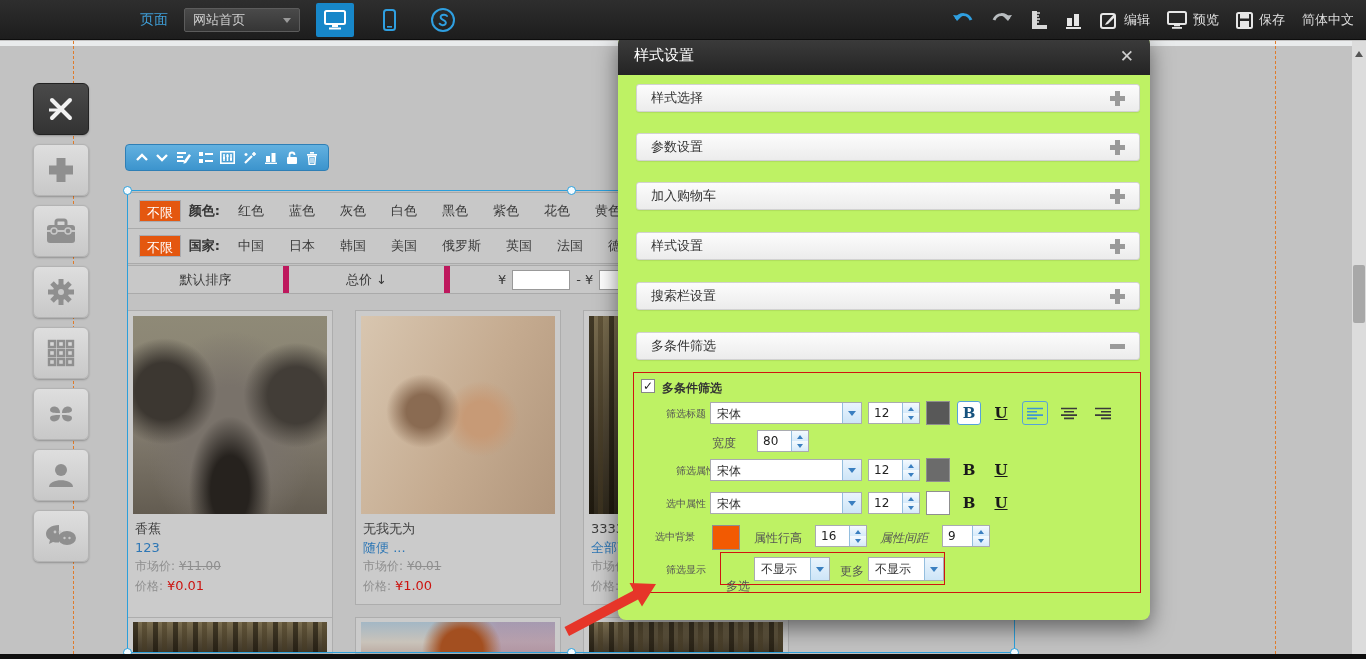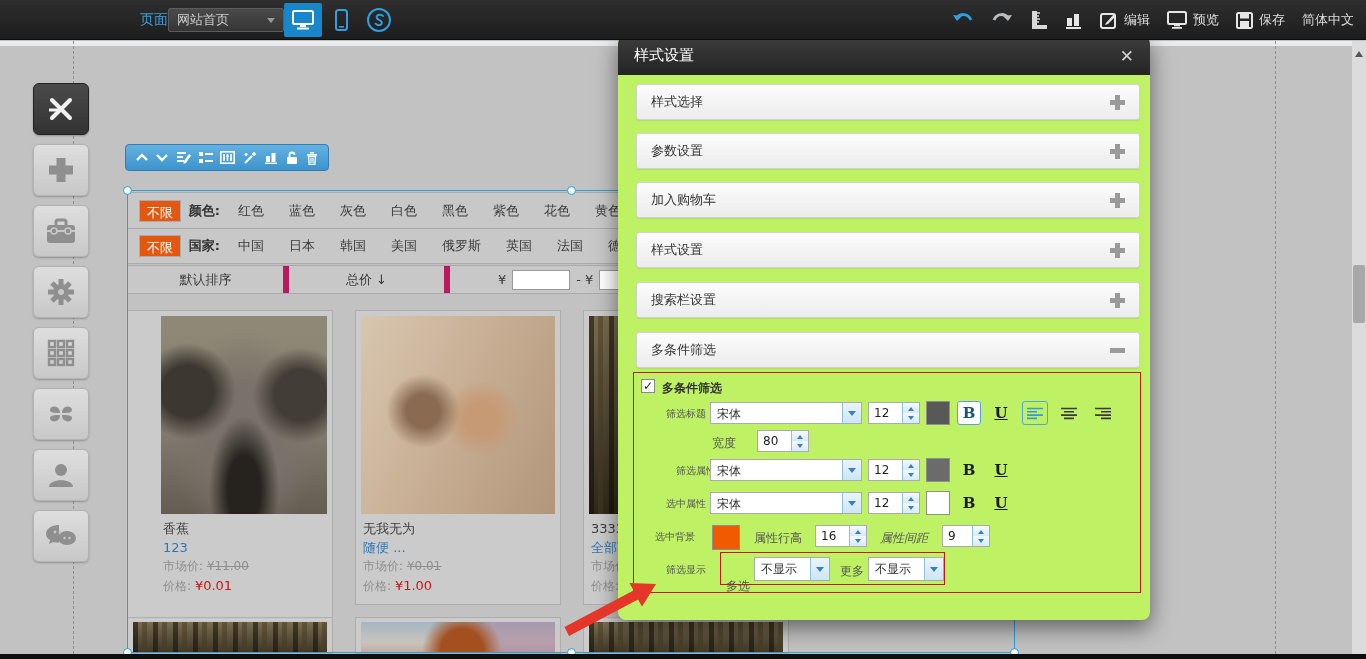--- a/index.html
+++ b/index.html
@@ -4,21 +4,21 @@
 <style>
   * { margin:0; padding:0; box-sizing:border-box; }
   html,body { width:1366px; height:659px; overflow:hidden; background:#c2c2c2;
     font-family:"DejaVu Sans","Liberation Sans",sans-serif; }
   #app { position:relative; width:1366px; height:659px; overflow:hidden; background:#c2c2c2; }
   .abs { position:absolute; }
 
   
   .topbar { left:0; top:0; width:1366px; height:40px;
     background:linear-gradient(#2e2e2e,#1d1d1d); border-bottom:1px solid #0d0d0d; z-index:20; }
-  .tb-left { position:absolute; left:140px; top:0; height:40px; display:flex; align-items:center; gap:0; }
+  .tb-left { position:absolute; left:140px; top:0; height:40px; display:flex; align-items:center; gap:16px; }
   .tb-pagelbl { color:#3f9fd8; font-size:14px; }
   .tb-select { width:116px; height:24px; background:linear-gradient(#4a4a4a,#353535);
     border:1px solid #5c5c5c; border-radius:2px; color:#cfcfcf; font-size:13px;
     display:flex; align-items:center; justify-content:space-between; padding:0 8px; }
   .tb-select .car { width:0; height:0; border:4px solid transparent; border-top:5px solid #9a9a9a; margin-top:4px; }
   .dev-btn { width:38px; height:34px; display:flex; align-items:center; justify-content:center; border-radius:2px; }
   .dev-btn.active { background:#1787c9; }
   .tb-right { position:absolute; right:12px; top:0; height:40px; display:flex; align-items:center; gap:17px; }
   .tb-item { display:flex; align-items:center; gap:6px; color:#dedede; font-size:13px; cursor:pointer; }
   svg.ic { display:block; }
@@ -85,21 +85,21 @@
     radial-gradient(circle at 88% 25%, rgba(168,130,160,.55) 0 20%, rgba(168,130,160,0) 45%),
     linear-gradient(#a3b7c5,#c9c3ba 50%,#b29a92); }
 
   
   .panel { left:618px; top:36px; width:532px; height:584px; z-index:10;
     background:#bef264; border-radius:8px; box-shadow:0 8px 22px rgba(0,0,0,.5); }
   .panel-head { height:39px; background:linear-gradient(#3d3d3d,#242424);
     border-radius:8px 8px 0 0; display:flex; align-items:center; justify-content:space-between; padding:0 16px; }
   .panel-title { color:#fff; font-size:15px; }
   .panel-x { color:#cfcfcf; font-size:17px; cursor:pointer; }
-  .acc { position:absolute; left:18px; width:504px; height:36px; border:1px solid #d2d2d2; border-radius:3px;
+  .acc { position:absolute; left:18px; width:504px; height:28px; border:1px solid #d2d2d2; border-radius:3px;
     background:linear-gradient(#fcfcfc,#ececec); display:flex; align-items:center;
     justify-content:space-between; padding:0 14px; font-size:13px; color:#333; cursor:pointer;
     box-shadow:0 1px 1px rgba(0,0,0,.08); }
   .plus { position:relative; width:15px; height:15px; }
   .plus::before { content:""; position:absolute; left:0; top:5px; width:15px; height:5px; background:#9a9a9a; }
   .plus::after { content:""; position:absolute; left:5px; top:0; width:5px; height:15px; background:#9a9a9a; }
   .minus { width:15px; height:5px; background:#9a9a9a; }
 
   .redbox { position:absolute; border:1px solid #d01510; }
   .ctl-lbl { position:absolute; font-size:10px; color:#555; width:66px; text-align:right; }
@@ -387,21 +387,21 @@
       <span>↓</span>
     </div>
     <div class="s-cell" style="flex:1; border-right:none; justify-content:flex-start; padding-left:48px;">
       <span>¥</span>
       <input class="price-in" style="">
       <span>- ¥</span>
       <input class="price-in" style="">
     </div>
   </div>
 
-  <div class="abs pcard" style="left:127px; top:310px; height:316px;padding-left:28px;">
+  <div class="abs pcard" style="left:127px; top:310px; height:316px;">
     <div class="pimg img-koala"></div>
     <div class="pt pt-title">香蕉</div>
     <div class="pt pt-link">123</div>
     <div class="pt pt-mkt"><span>市场价:</span> <s>¥11.00</s></div>
     <div class="pt pt-price"><span>价格:</span> <b>¥0.01</b></div>
   </div>
   <div class="abs pcard" style="left:355px; top:310px; height:295px;">
     <div class="pimg img-kids"></div>
     <div class="pt pt-title">无我无为</div>
     <div class="pt pt-link">随便 ...</div>

